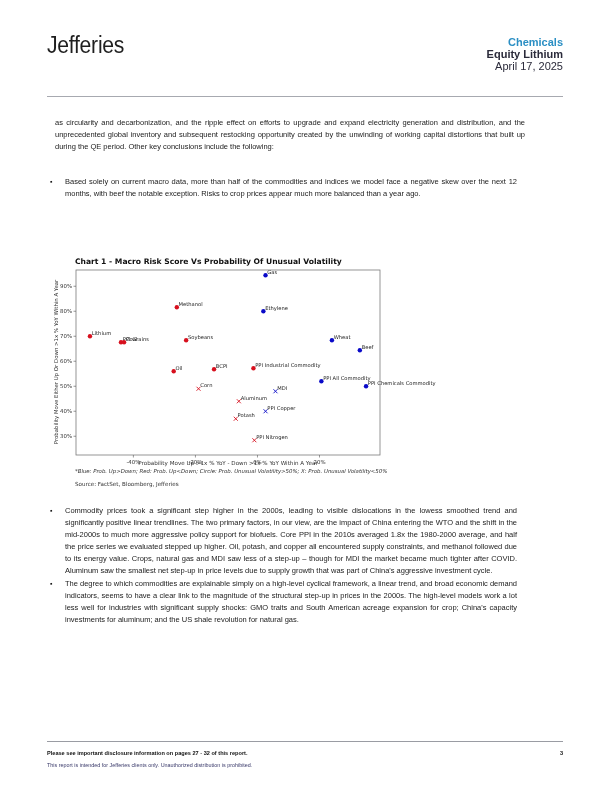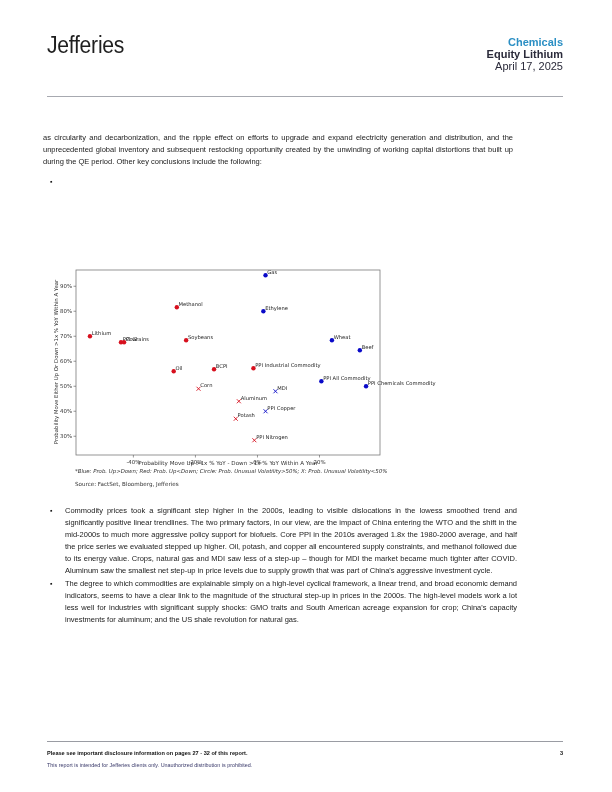--- a/index.html
+++ b/index.html
@@ -7,21 +7,21 @@
          font-family: "Liberation Sans", sans-serif; color: #1a1a1a; }
   .logo { position: absolute; left: 47px; top: 32px; font-family: "Liberation Sans", sans-serif;
           font-size: 23px; letter-spacing: -0.3px; color: #1f1f1f; transform: scaleX(0.92); transform-origin: left top; }
   .hdr-right { position: absolute; right: 49px; top: 36px; text-align: right; font-size: 11px; line-height: 12.2px; font-weight: bold; }
   .hdr-right .sector { color: #2b8fc4; }
   .hdr-right .dept { color: #2a2a3a; }
   .hdr-right .date { color: #2a2a3a; font-weight: normal; }
   .hdr-line { position: absolute; left: 47px; right: 49px; top: 96px; height: 1.2px; background: #a7a9b0; }
 
   .body-text { position: absolute; left: 47px; width: 470px; font-size: 7.5px; line-height: 12.1px; text-align: justify; color: #1b1b1b; }
-  .para { position: absolute; left: 43px; top: 117px; width: 470px; margin-top: 15px; }
+  .para { position: absolute; left: 55px; top: 117px; width: 470px; }
   ul.bullets { list-style: none; margin: 0; padding: 0; }
   ul.bullets li { position: relative; padding-left: 18px; margin: 0 0 0 0; }
   ul.bullets li .dot { position: absolute; left: 3px; top: 0; font-size: 7px; }
   .bl1 { top: 176px; }
   .bl2 { top: 505px; }
 
   .chart-wrap { position: absolute; left: 50px; top: 256px; width: 340px; height: 235px; }
   .chart-title { position: absolute; left: 25px; top: 1px; font-size: 7.6px; font-weight: bold; color: #111; font-family: "DejaVu Sans", sans-serif; }
   .chart-foot { position: absolute; left: 75px; top: 468px; font-size: 5.4px; font-style: italic; color: #333; font-family: "DejaVu Sans", sans-serif; }
   .chart-src { position: absolute; left: 75px; top: 481px; font-size: 5.6px; color: #333; font-family: "DejaVu Sans", sans-serif; }
@@ -40,25 +40,26 @@
   <div class="sector">Chemicals</div>
   <div class="dept">Equity Lithium</div>
   <div class="date">April 17, 2025</div>
 </div>
 <div class="hdr-line"></div>
 
 <div class="body-text para">as circularity and decarbonization, and the ripple effect on efforts to upgrade and expand electricity generation and distribution, and the unprecedented global inventory and subsequent restocking opportunity created by the unwinding of working capital distortions that built up during the QE period. Other key conclusions include the following:</div>
 
 <div class="body-text bl1">
   <ul class="bullets">
-    <li><span class="dot">▪</span></li>
+    <li><span class="dot">▪</span><span>Based solely on current macro data, more than half of the commodities and indices we model face a negative skew over the next 12 months, with beef the notable exception. Risks to crop prices appear much more balanced than a year ago.</span></li>
   </ul>
 </div>
 
 <div class="chart-wrap">
+  <div class="chart-title">Chart 1 - Macro Risk Score Vs Probability Of Unusual Volatility</div>
   <svg id="scatter" width="340" height="212" style="position:absolute;left:0;top:0;overflow:visible">
     <rect x="26" y="14" width="304" height="185" fill="none" stroke="#7a7a7a" stroke-width="0.8"></rect>
     <g id="yticks">
         <line x1="23.5" x2="26" y1="180.25" y2="180.25" stroke="#555" stroke-width="0.6"></line>
         <text x="22" y="182.05" font-size="5.4" text-anchor="end" fill="#333">30%</text>
         <line x1="23.5" x2="26" y1="155.25" y2="155.25" stroke="#555" stroke-width="0.6"></line>
         <text x="22" y="157.05" font-size="5.4" text-anchor="end" fill="#333">40%</text>
         <line x1="23.5" x2="26" y1="130.25" y2="130.25" stroke="#555" stroke-width="0.6"></line>
         <text x="22" y="132.05" font-size="5.4" text-anchor="end" fill="#333">50%</text>
         <line x1="23.5" x2="26" y1="105.24999999999999" y2="105.24999999999999" stroke="#555" stroke-width="0.6"></line>

